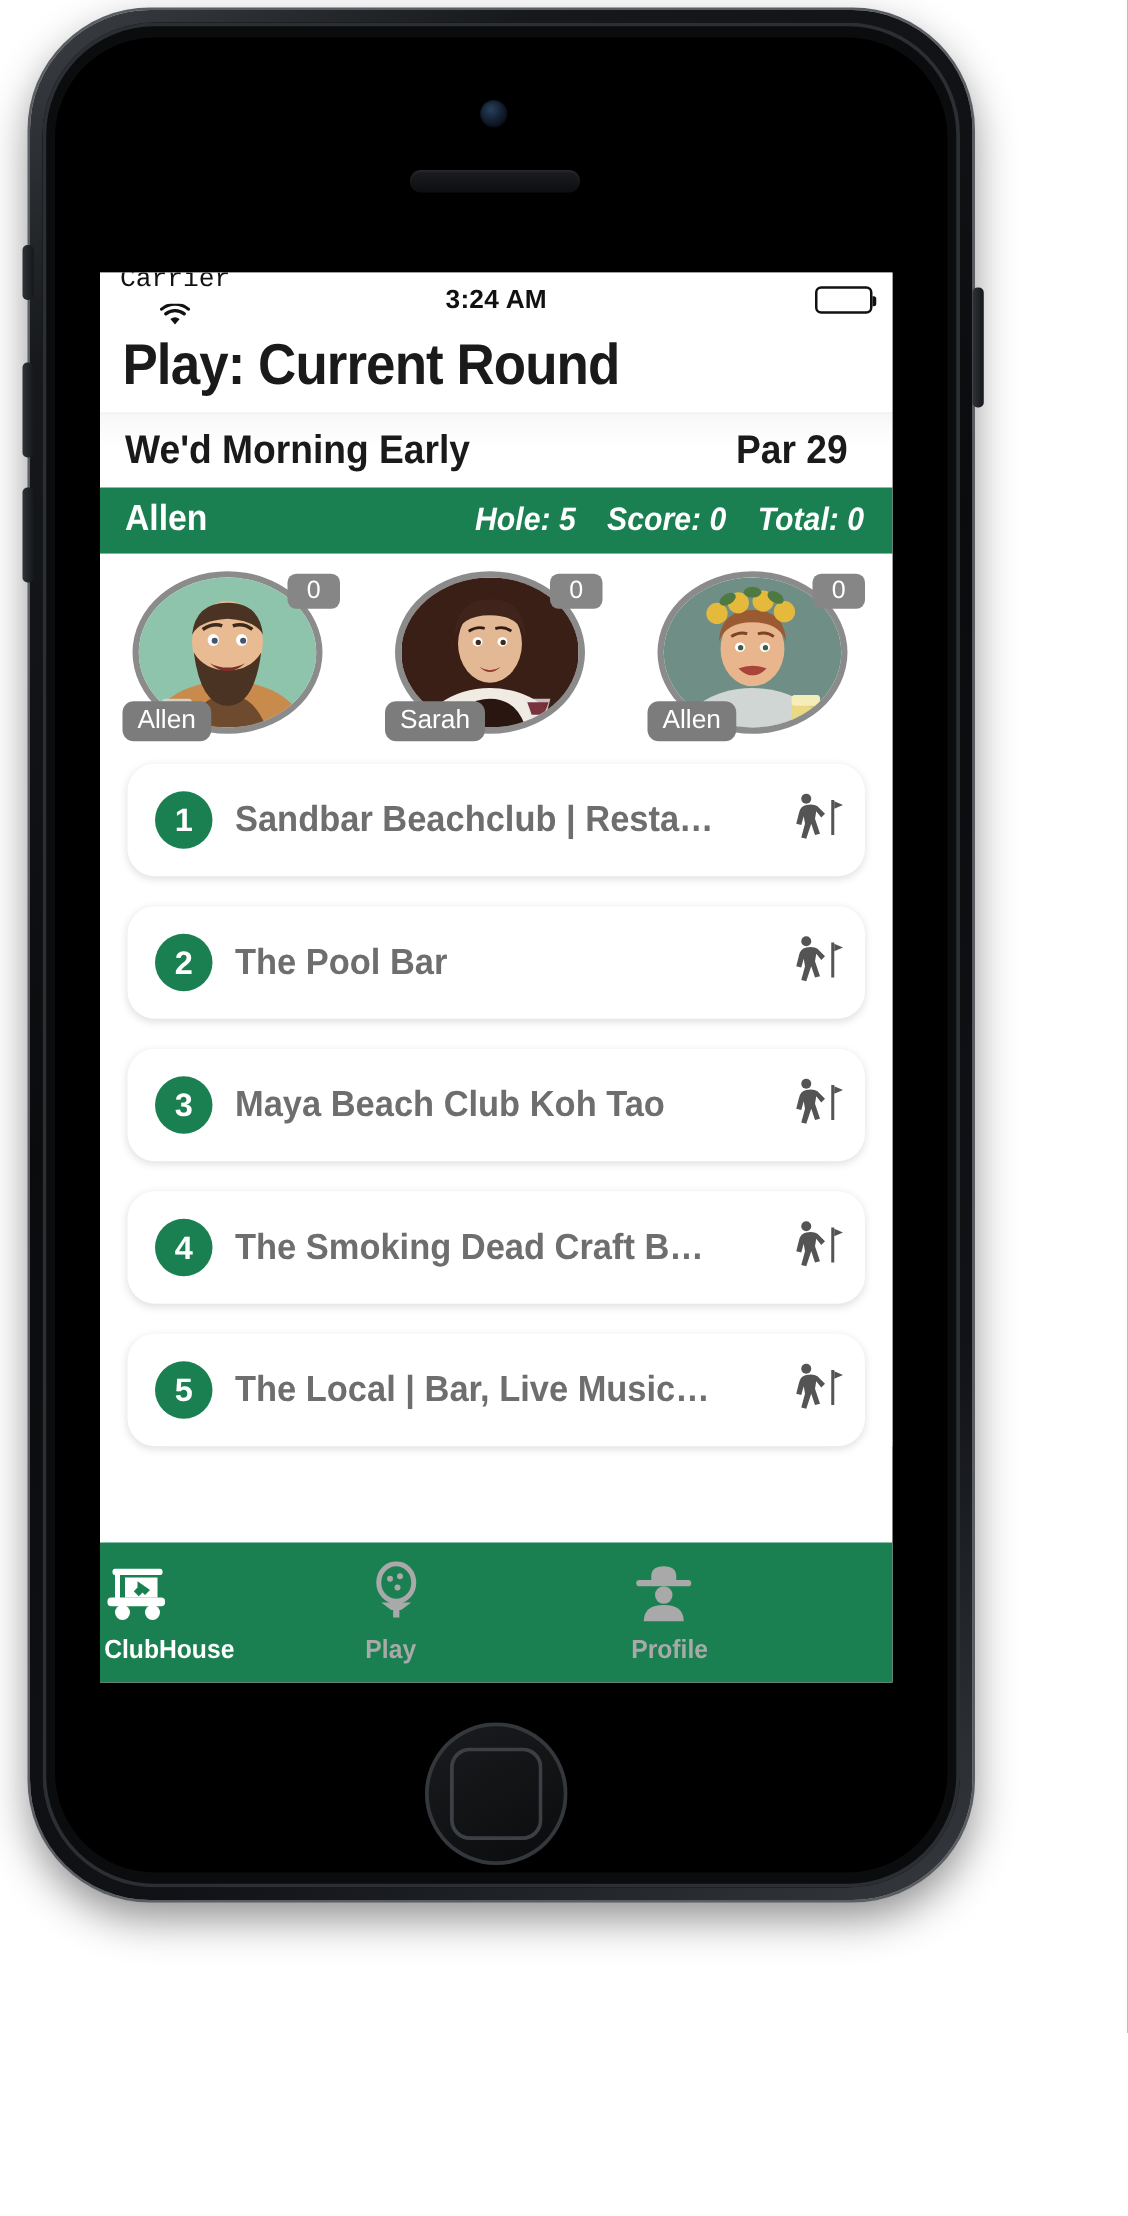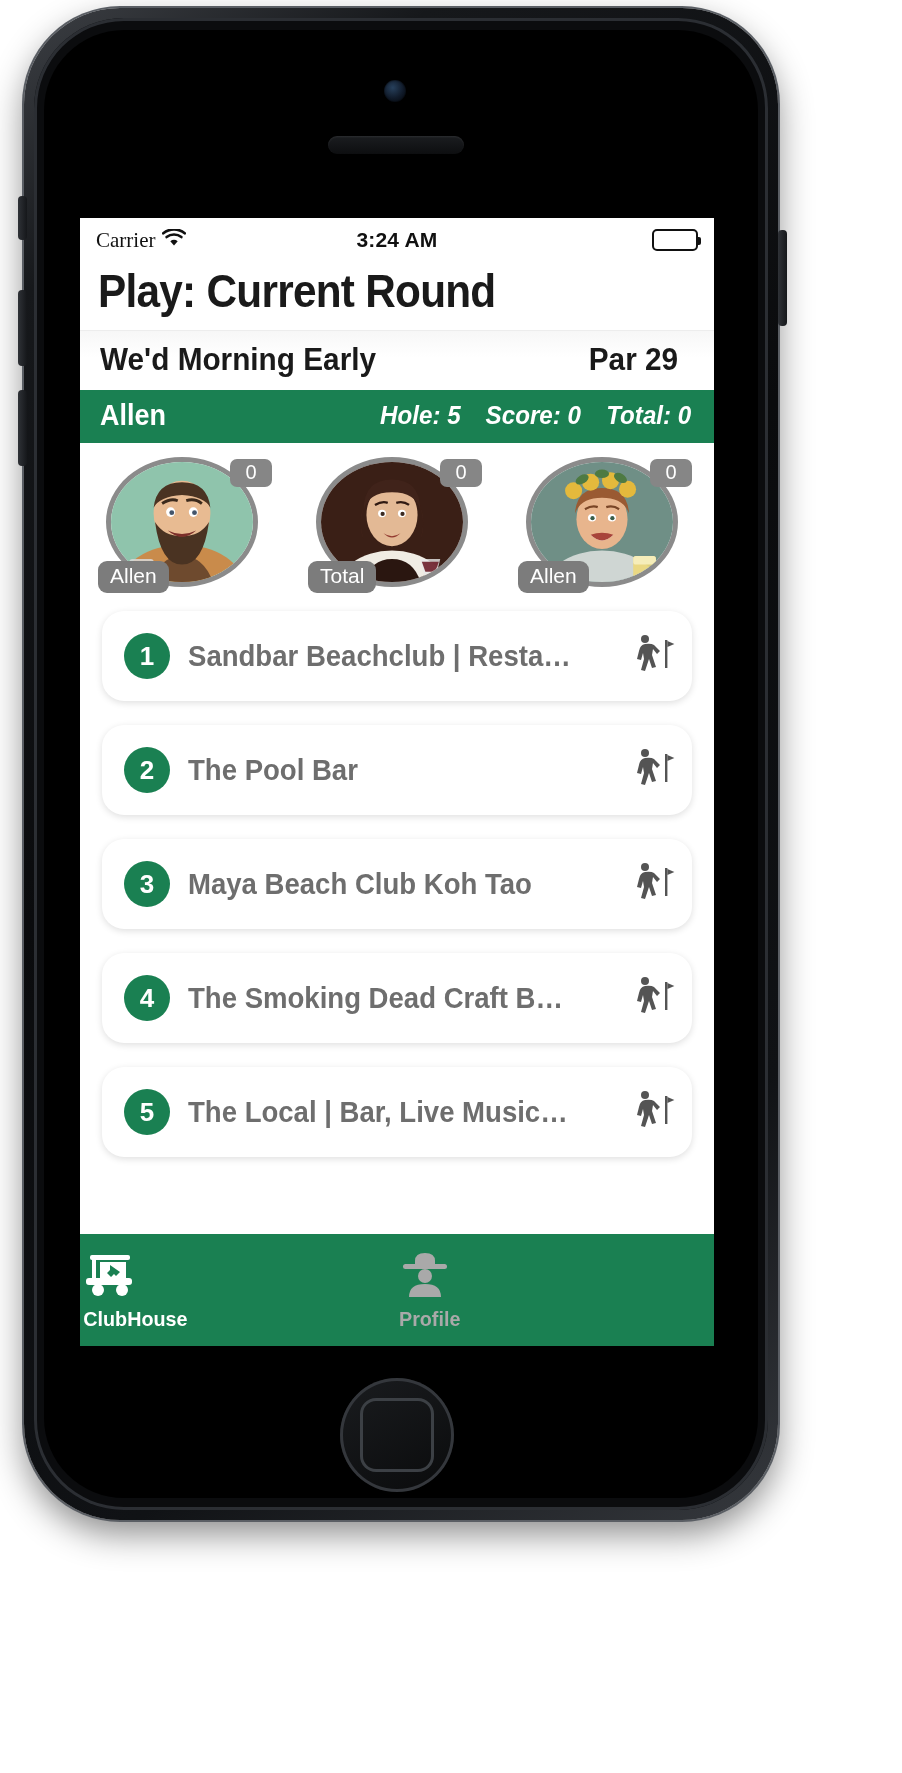--- a/index.html
+++ b/index.html
@@ -109,21 +109,22 @@
     padding: 0 16px;
     position: relative;
     background: #fff;
   }
   #status-left {
     display: flex;
     align-items: center;
     gap: 7px;
     font-size: 21px;
     color: #111;
-    font-family: Liberation Serif, serif;
+    font-family: Liberation Mono, monospace;
+    flex-direction: column;
   }
   #status-time {
     position: absolute;
     left: 0; right: 0;
     text-align: center;
     font-size: 21px;
     font-weight: bold;
     color: #111;
     letter-spacing: 0.2px;
   }
@@ -430,21 +431,21 @@
           <circle cx="43.4" cy="44.3" r="1.5" fill="#3b2a21"></circle>
           <circle cx="57.4" cy="44.3" r="1.5" fill="#3b2a21"></circle>
           <path d="M38 38 q5-3 9-1.5" stroke="#301a12" stroke-width="1.6" fill="none"></path>
           <path d="M53 36.5 q5-1.5 9 1.5" stroke="#301a12" stroke-width="1.6" fill="none"></path>
           <path d="M44 58 q6 4 12 0 q-6 6-12 0Z" fill="#92392f"></path>
           <path d="M70 76 l14 0 l-3 12 l-8 0Z" fill="#e8e8e8" opacity="0.8"></path>
           <path d="M71 78 l12 0 l-2.5 7 l-7 0Z" fill="#6d1f2a" opacity="0.9"></path>
         </svg>
       </div>
       <div class="player-badge">0</div>
-      <div class="player-name">Total</div>
+      <div class="player-name">Sarah</div>
     </div>
 
     <div class="player-card">
       <div class="player-avatar">
         <svg class="avatar-art" viewBox="0 0 100 100" preserveAspectRatio="xMidYMid slice">
           <rect width="100" height="100" fill="#6f8f86"></rect>
           <ellipse cx="50" cy="100" rx="42" ry="30" fill="#cfd6d3"></ellipse>
           <ellipse cx="50" cy="48" rx="18" ry="21" fill="#e8b58d"></ellipse>
           <path d="M31 44 q1-18 19-18 q18 0 19 18 q-4-11-19-11 q-15 0-19 11Z" fill="#9a5a32"></path>
           <g fill="#e4b93c">
@@ -555,20 +556,33 @@
           <path d="M20 13 h26 v16 h-26 Z" fill="#ffffff"></path>
           <path d="M30 16 l10 7 l-4 4 l-2-2 l-3 3 l-4-4 l3-3 Z" fill="#1a8052"></path>
           <rect x="6" y="29" width="46" height="7" rx="3" fill="#ffffff"></rect>
           <circle cx="18" cy="41" r="6" fill="#ffffff"></circle>
           <circle cx="42" cy="41" r="6" fill="#ffffff"></circle>
         </svg>
       </span>
       <span class="tab-label">ClubHouse</span>
     </div>
 
+    <div class="tab-item tab-inactive">
+      <span>
+        <svg width="52" height="50" viewBox="0 0 52 50">
+          <ellipse cx="26" cy="17" rx="14" ry="15" fill="none" stroke="#a9a9a9" stroke-width="4"></ellipse>
+          <circle cx="21" cy="14" r="2.4" fill="#a9a9a9"></circle>
+          <circle cx="29" cy="12" r="2.4" fill="#a9a9a9"></circle>
+          <circle cx="27" cy="21" r="2.4" fill="#a9a9a9"></circle>
+          <rect x="23.5" y="31" width="5" height="14" fill="#a9a9a9"></rect>
+          <path d="M14 33 h24 l-8 6 h-8 Z" fill="#a9a9a9"></path>
+        </svg>
+      </span>
+      <span class="tab-label">Play</span>
+    </div>
 
     <div class="tab-item tab-inactive">
       <span>
         <svg width="56" height="50" viewBox="0 0 56 50">
           <path d="M18 12 q0-8 10-8 q10 0 10 8 l0 4 l-20 0Z" fill="#a9a9a9"></path>
           <rect x="6" y="15" width="44" height="5" rx="2.5" fill="#a9a9a9"></rect>
           <circle cx="28" cy="27" r="7" fill="#a9a9a9"></circle>
           <path d="M12 48 q0-13 16-13 q16 0 16 13 Z" fill="#a9a9a9"></path>
         </svg>
       </span>

